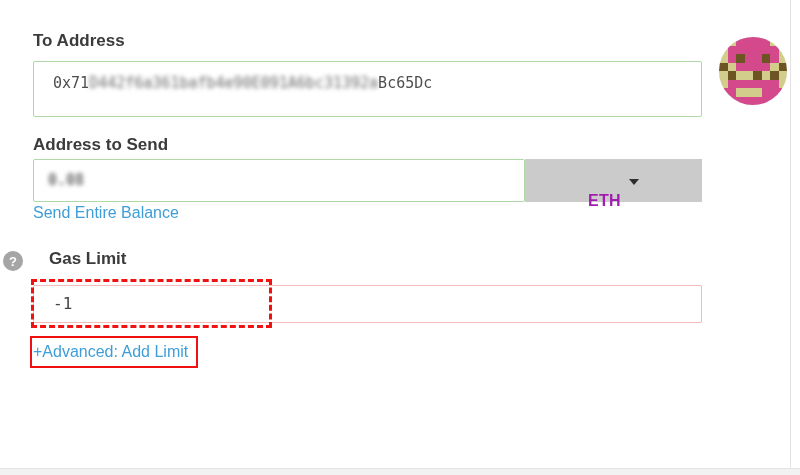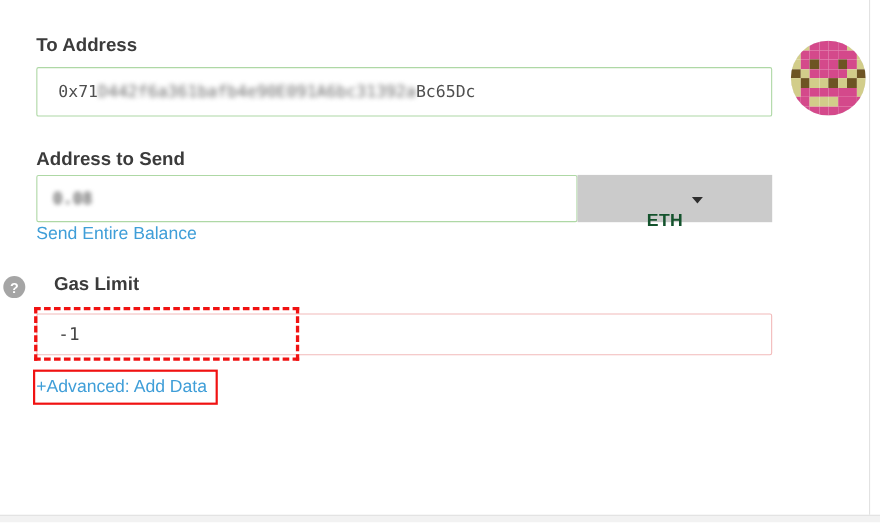--- a/index.html
+++ b/index.html
@@ -10,40 +10,40 @@
 
   
   .right-edge { position: absolute; top: 0; left: 790px; width: 1px; height: 468px; background: #e2e2e2; }
   .bottom-strip { position: absolute; top: 468px; left: 0; width: 800px; height: 7px; background: #f2f2f2; border-top: 1px solid #e2e2e2; }
 
   .form-label { position: absolute; left: 33px; font-size: 17px; font-weight: bold; color: #3b3b3b; }
 
   .text-input { position: absolute; background: #fff; border: 1px solid #aed8a5; border-radius: 2px; }
 
   
-  .addr-input { left: 33px; top: 61px; width: 669px; height: 45px;
+  .addr-input { left: 33px; top: 61px; width: 669px; height: 56px;
     font-family: "DejaVu Sans Mono", monospace; font-size: 15px; color: #4f4f4f;
     line-height: 43px; padding-left: 19px; white-space: nowrap; overflow: hidden; }
   .blurred { filter: blur(2.1px); color: #6d6d6d; }
   .blurred-strong { filter: blur(2.3px); color: #6d6d6d; }
 
   .identicon { position: absolute; left: 719px; top: 37px; width: 68px; height: 68px;
     border-radius: 50%; overflow: hidden; display: grid;
     grid-template-columns: repeat(8, 1fr); grid-template-rows: repeat(8, 1fr);
     box-shadow: inset 0 0 1px rgba(0,0,0,.25); }
   .identicon .cell { width: 100%; height: 100%; }
 
   
   .amount-input { left: 33px; top: 159px; width: 492px; height: 43px;
     font-family: "DejaVu Sans Mono", monospace; font-weight: bold; font-size: 15px;
     color: #5a5a5a; line-height: 41px; padding-left: 14px; }
   .currency-dd { position: absolute; left: 525px; top: 159px; width: 177px; height: 43px;
     background: #cbcbcb; display: flex; align-items: center; justify-content: center;
     cursor: pointer; }
-  .currency-dd .cur-label { font-size: 16px; font-weight: bold; color: #14532d; letter-spacing: .3px; margin-top: 40px; }
+  .currency-dd .cur-label { font-size: 16px; font-weight: bold; color: #a21caf; letter-spacing: .3px; margin-top: 40px; }
   .caret { width: 0; height: 0; margin-left: 8px; margin-top: 2px;
     border-left: 5px solid transparent; border-right: 5px solid transparent;
     border-top: 6px solid #2e2e2e; }
 
   .load-tokens { position: absolute; left: 718px; top: 158px; width: 65px; height: 47px;
     background: #ef9b45; border-radius: 4px; display: flex; flex-direction: column;
     align-items: center; justify-content: center; cursor: pointer; }
   .load-tokens svg { display: block; margin-bottom: 2px; }
   .load-tokens .lt-label { font-size: 10.5px; color: #ffffff; }
 
@@ -150,19 +150,19 @@
     <span class="caret"></span>
   </div>
   <a class="link seb-link">Send Entire Balance</a>
 
   <div class="help-badge">?</div>
   <div class="form-label" style="top:249px;margin-left:16px;">Gas Limit</div>
   <div class="text-input gas-input"><span>-1</span></div>
   <div class="dashed-box"></div>
 
   <div class="advanced-box">
-    <a class="link">+Advanced: Add Data</a>
+    <a class="link">+Advanced: Add Limit</a>
   </div>
 
 
   <div class="right-edge"></div>
   <div class="bottom-strip"></div>
 </div>
 
 </body></html>

